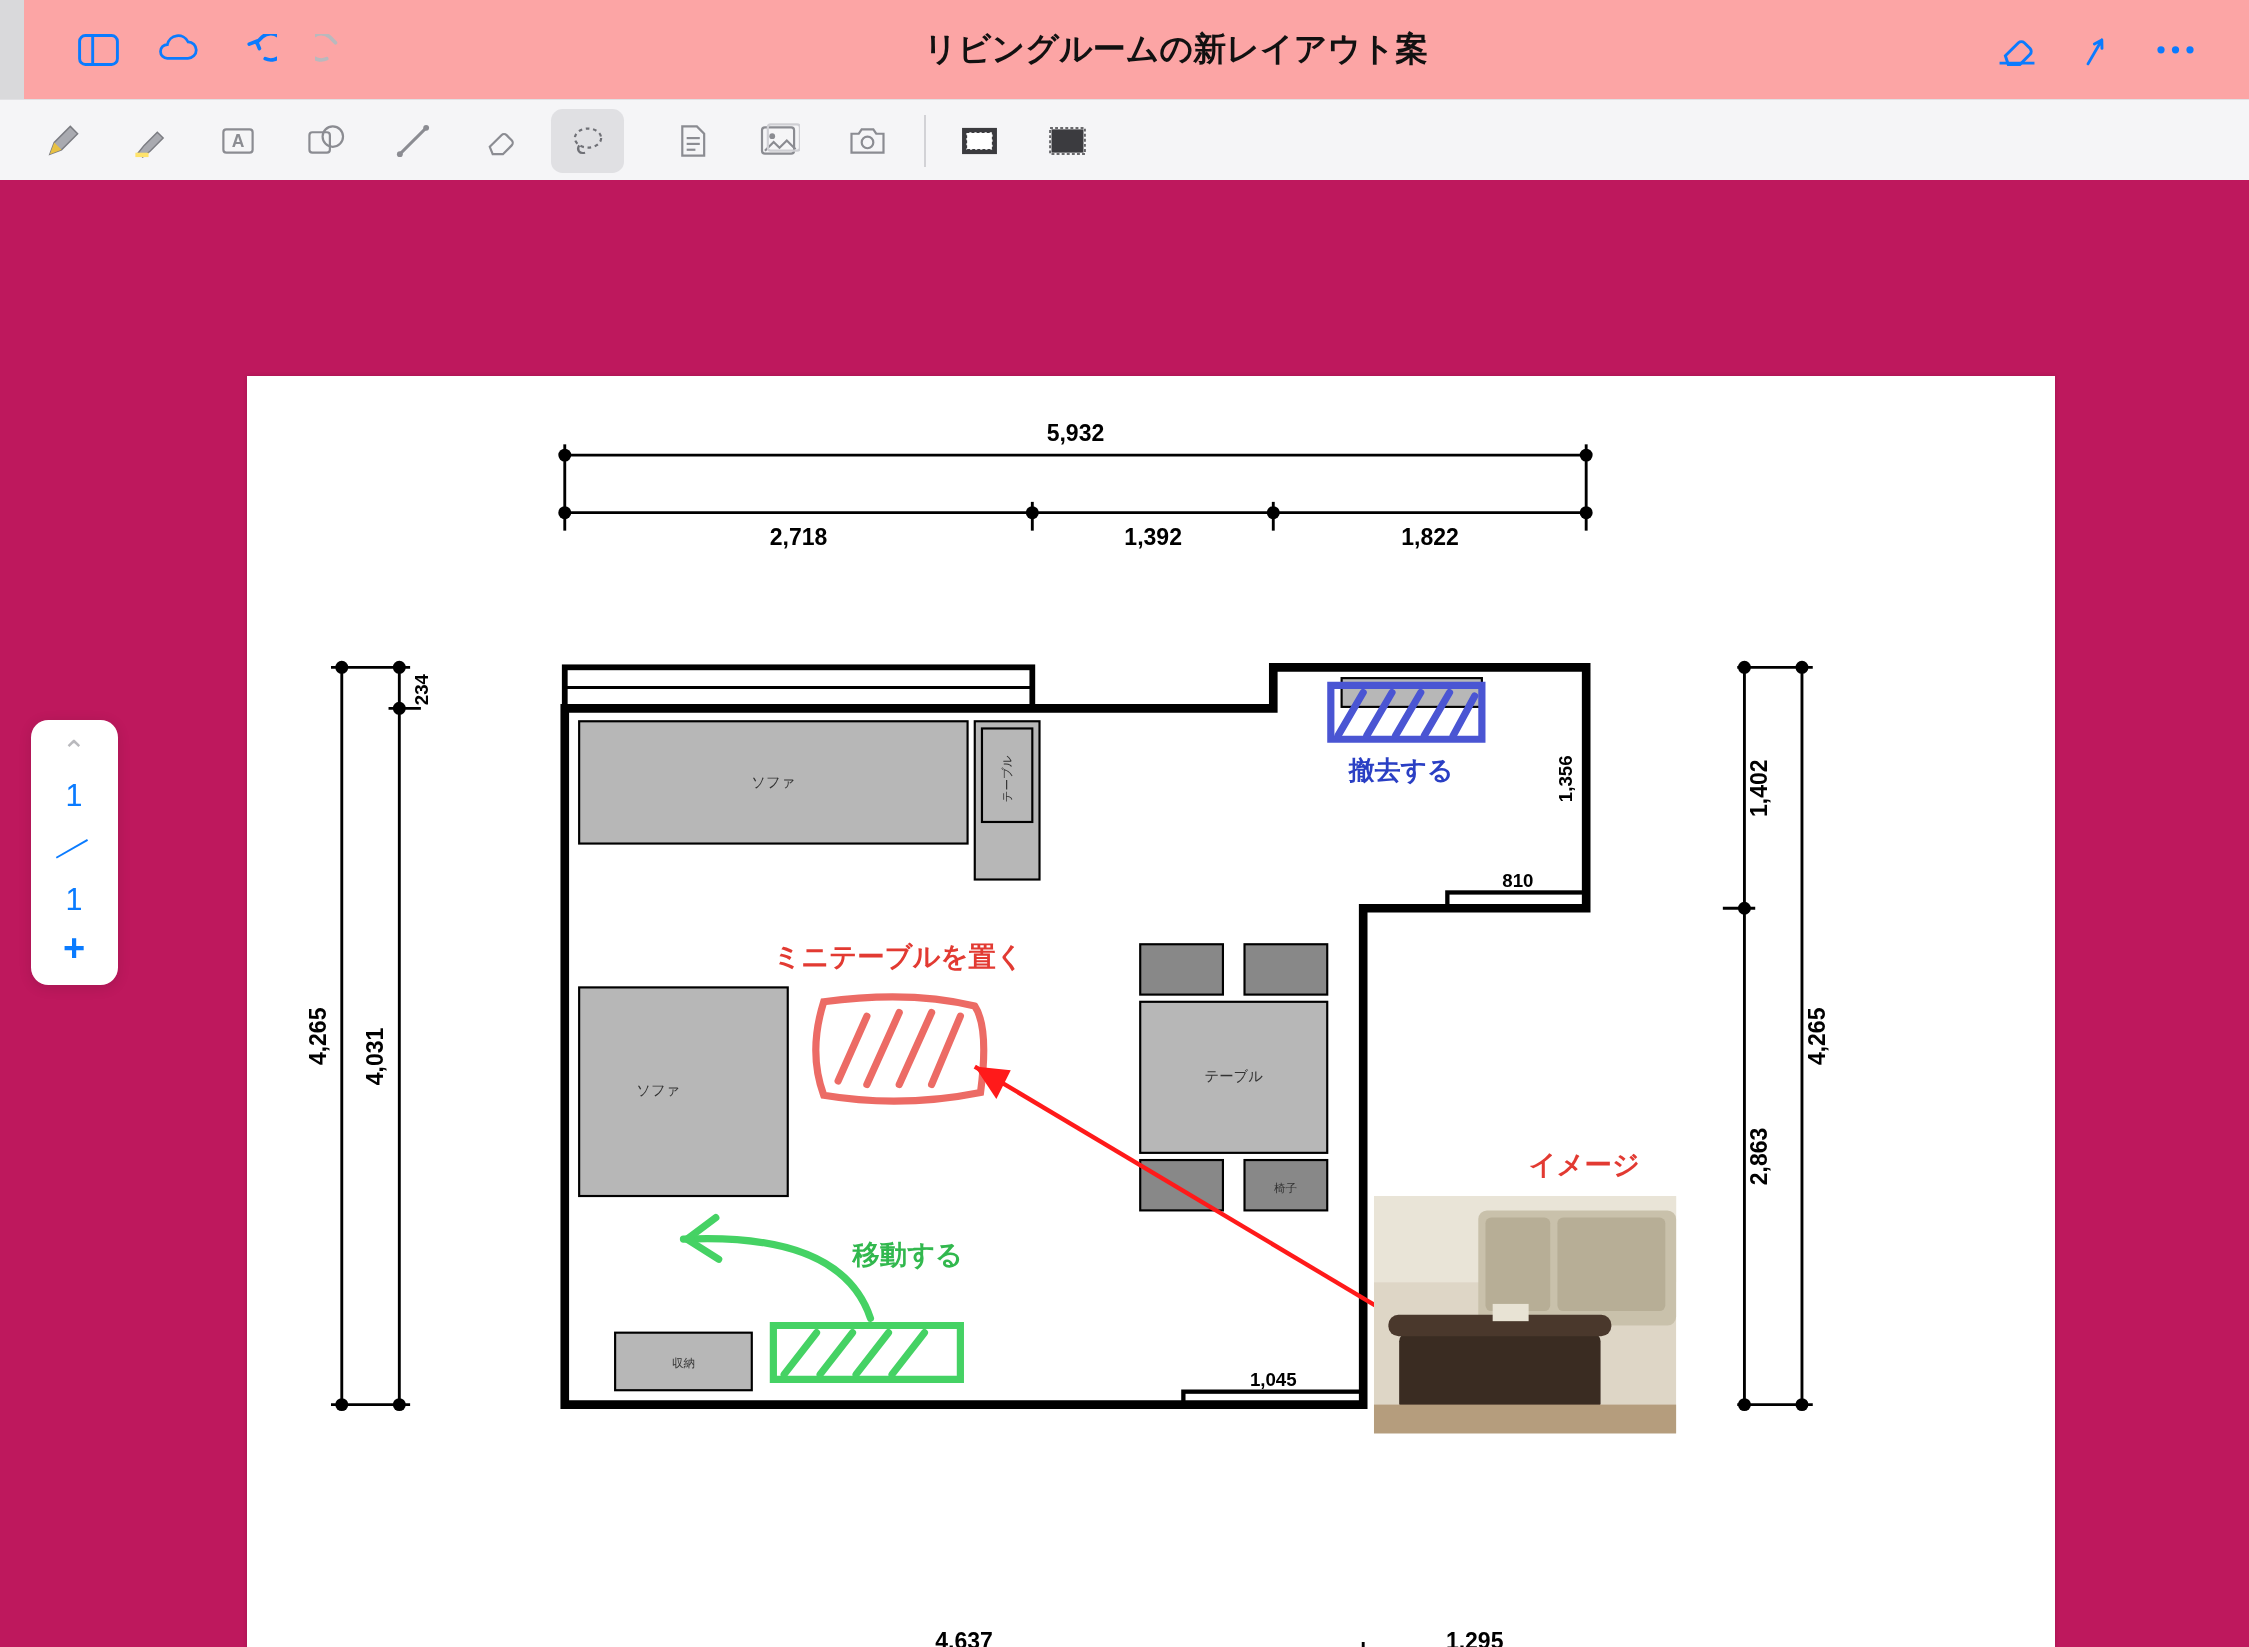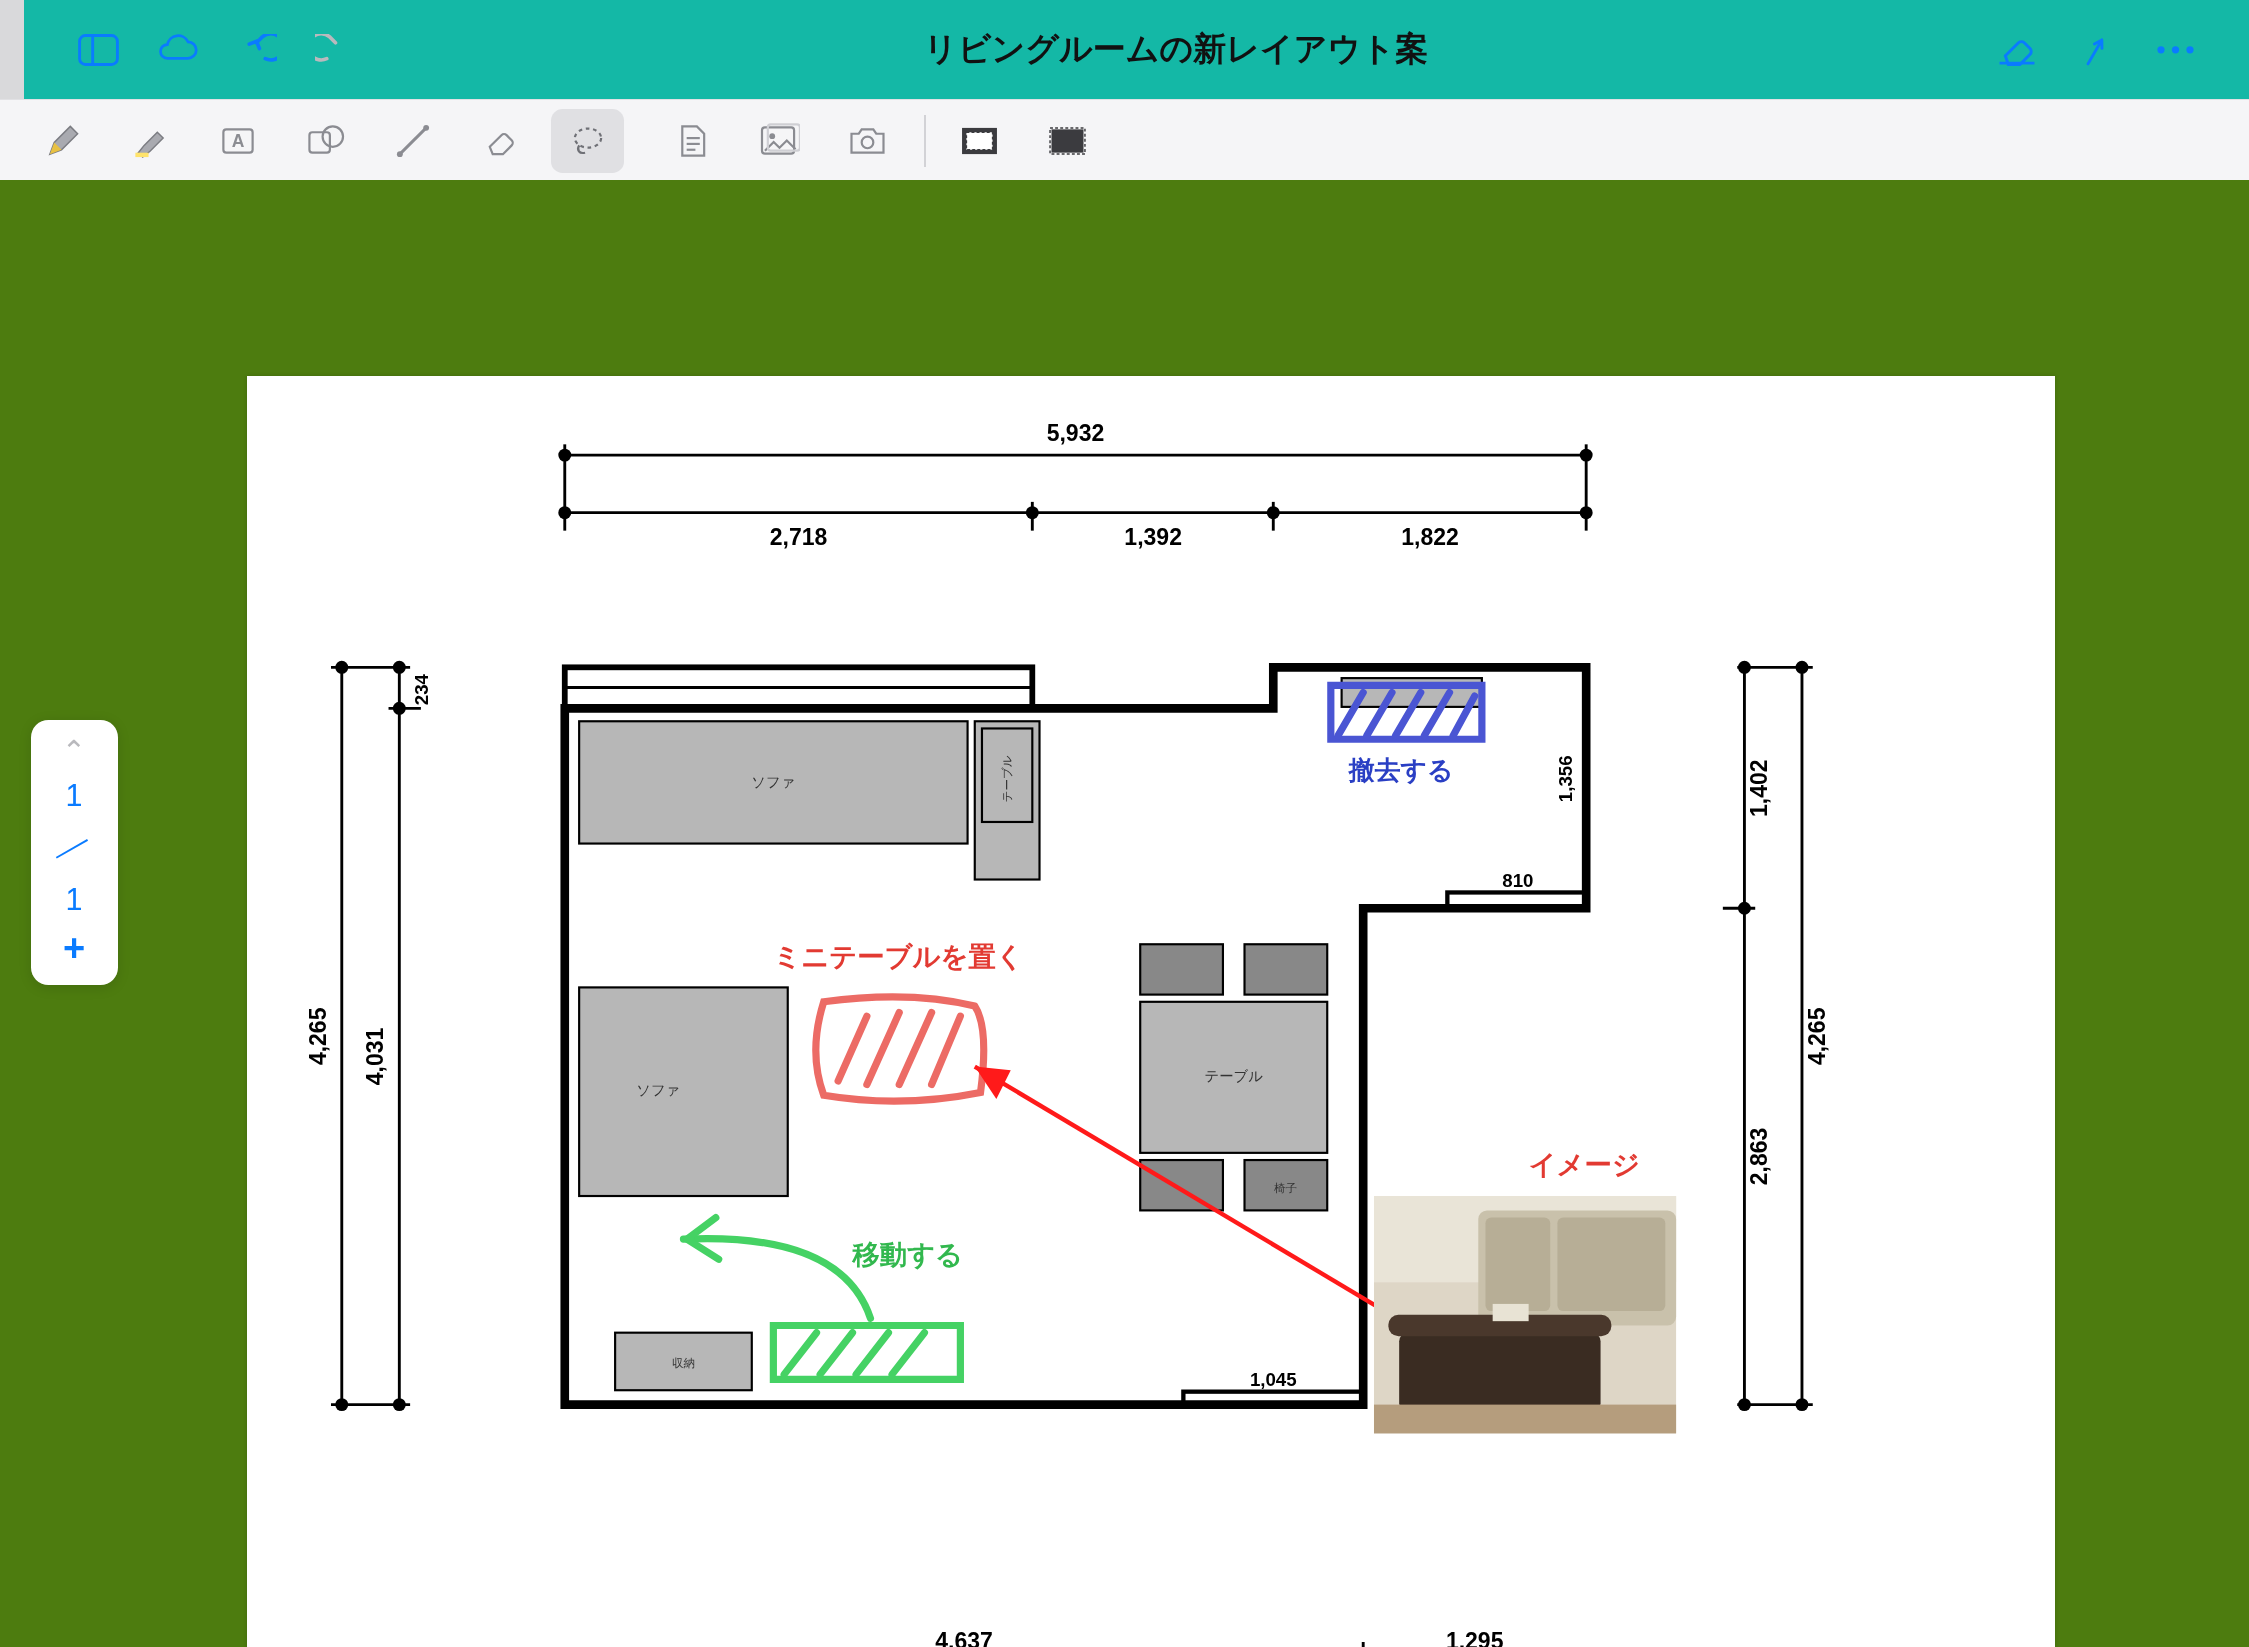--- a/index.html
+++ b/index.html
@@ -11,21 +11,21 @@
     background: #d9d9db;
     overflow: hidden;
     color: #222;
   }
 
   
   .topbar {
     position: absolute;
     left: 0; top: 0; right: 0;
     height: 99px;
-    background: #14b8a6;
+    background: #fca5a5;
     display: flex;
     align-items: center;
     margin-left: 24px;
   }
   .topbar .left, .topbar .right {
     display: flex;
     align-items: center;
     gap: 35px;
   }
   .topbar .left  { padding-left: 52px; }
@@ -76,21 +76,21 @@
     height: 52px;
     background: #d2d2d6;
     margin: 0 17.4px 0 5.8px;
   }
 
   
   .canvas-bg {
     position: absolute;
     left: 0; right: 0;
     top: 180px; bottom: 0;
-    background: #4d7c0f;
+    background: #be185d;
   }
   .page {
     position: absolute;
     left: 247px;
     top: 196px;
     width: 1808px;
     height: 1453px;
     background: #fff;
     box-shadow: 0 0 4.4px rgba(0,0,0,.15);
   }

